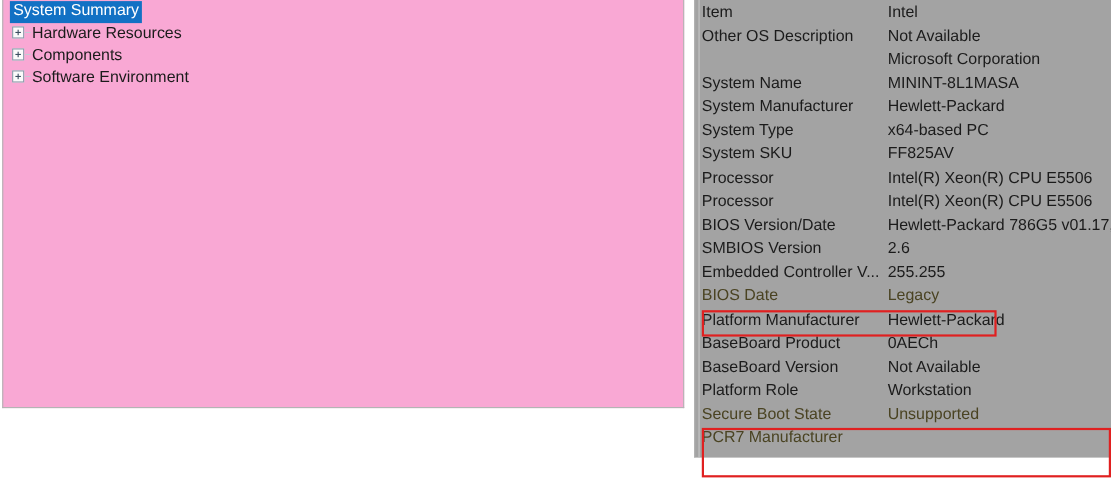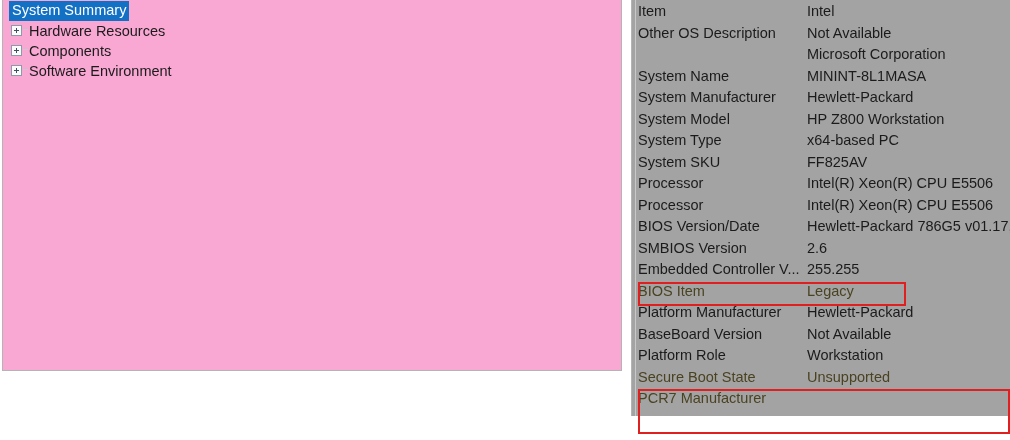--- a/index.html
+++ b/index.html
@@ -258,24 +258,20 @@
         </div>
         <div class="grid-row">
           <span class="cell-item">System Name</span>
           <span class="cell-value">MININT-8L1MASA</span>
         </div>
         <div class="grid-row">
           <span class="cell-item">System Manufacturer</span>
           <span class="cell-value">Hewlett-Packard</span>
         </div>
         <div class="grid-row">
-          <span class="cell-item">System Model</span>
-          <span class="cell-value">HP Z800 Workstation</span>
-        </div>
-        <div class="grid-row">
           <span class="cell-item">System Type</span>
           <span class="cell-value">x64-based PC</span>
         </div>
         <div class="grid-row">
           <span class="cell-item">System SKU</span>
           <span class="cell-value">FF825AV</span>
         </div>
         <div class="grid-row">
           <span class="cell-item">Processor</span>
           <span class="cell-value">Intel(R) Xeon(R) CPU          E5506</span>
@@ -290,26 +286,30 @@
         </div>
         <div class="grid-row">
           <span class="cell-item">SMBIOS Version</span>
           <span class="cell-value">2.6</span>
         </div>
         <div class="grid-row">
           <span class="cell-item">Embedded Controller V...</span>
           <span class="cell-value">255.255</span>
         </div>
         <div class="grid-row hl">
-          <span class="cell-item">BIOS Item</span>
+          <span class="cell-item">BIOS Date</span>
           <span class="cell-value">Legacy</span>
         </div>
         <div class="grid-row">
           <span class="cell-item">Platform Manufacturer</span>
           <span class="cell-value">Hewlett-Packard</span>
+        </div>
+        <div class="grid-row">
+          <span class="cell-item">BaseBoard Product</span>
+          <span class="cell-value">0AECh</span>
         </div>
         <div class="grid-row">
           <span class="cell-item">BaseBoard Version</span>
           <span class="cell-value">Not Available</span>
         </div>
         <div class="grid-row">
           <span class="cell-item">Platform Role</span>
           <span class="cell-value">Workstation</span>
         </div>
         <div class="grid-row hl">

